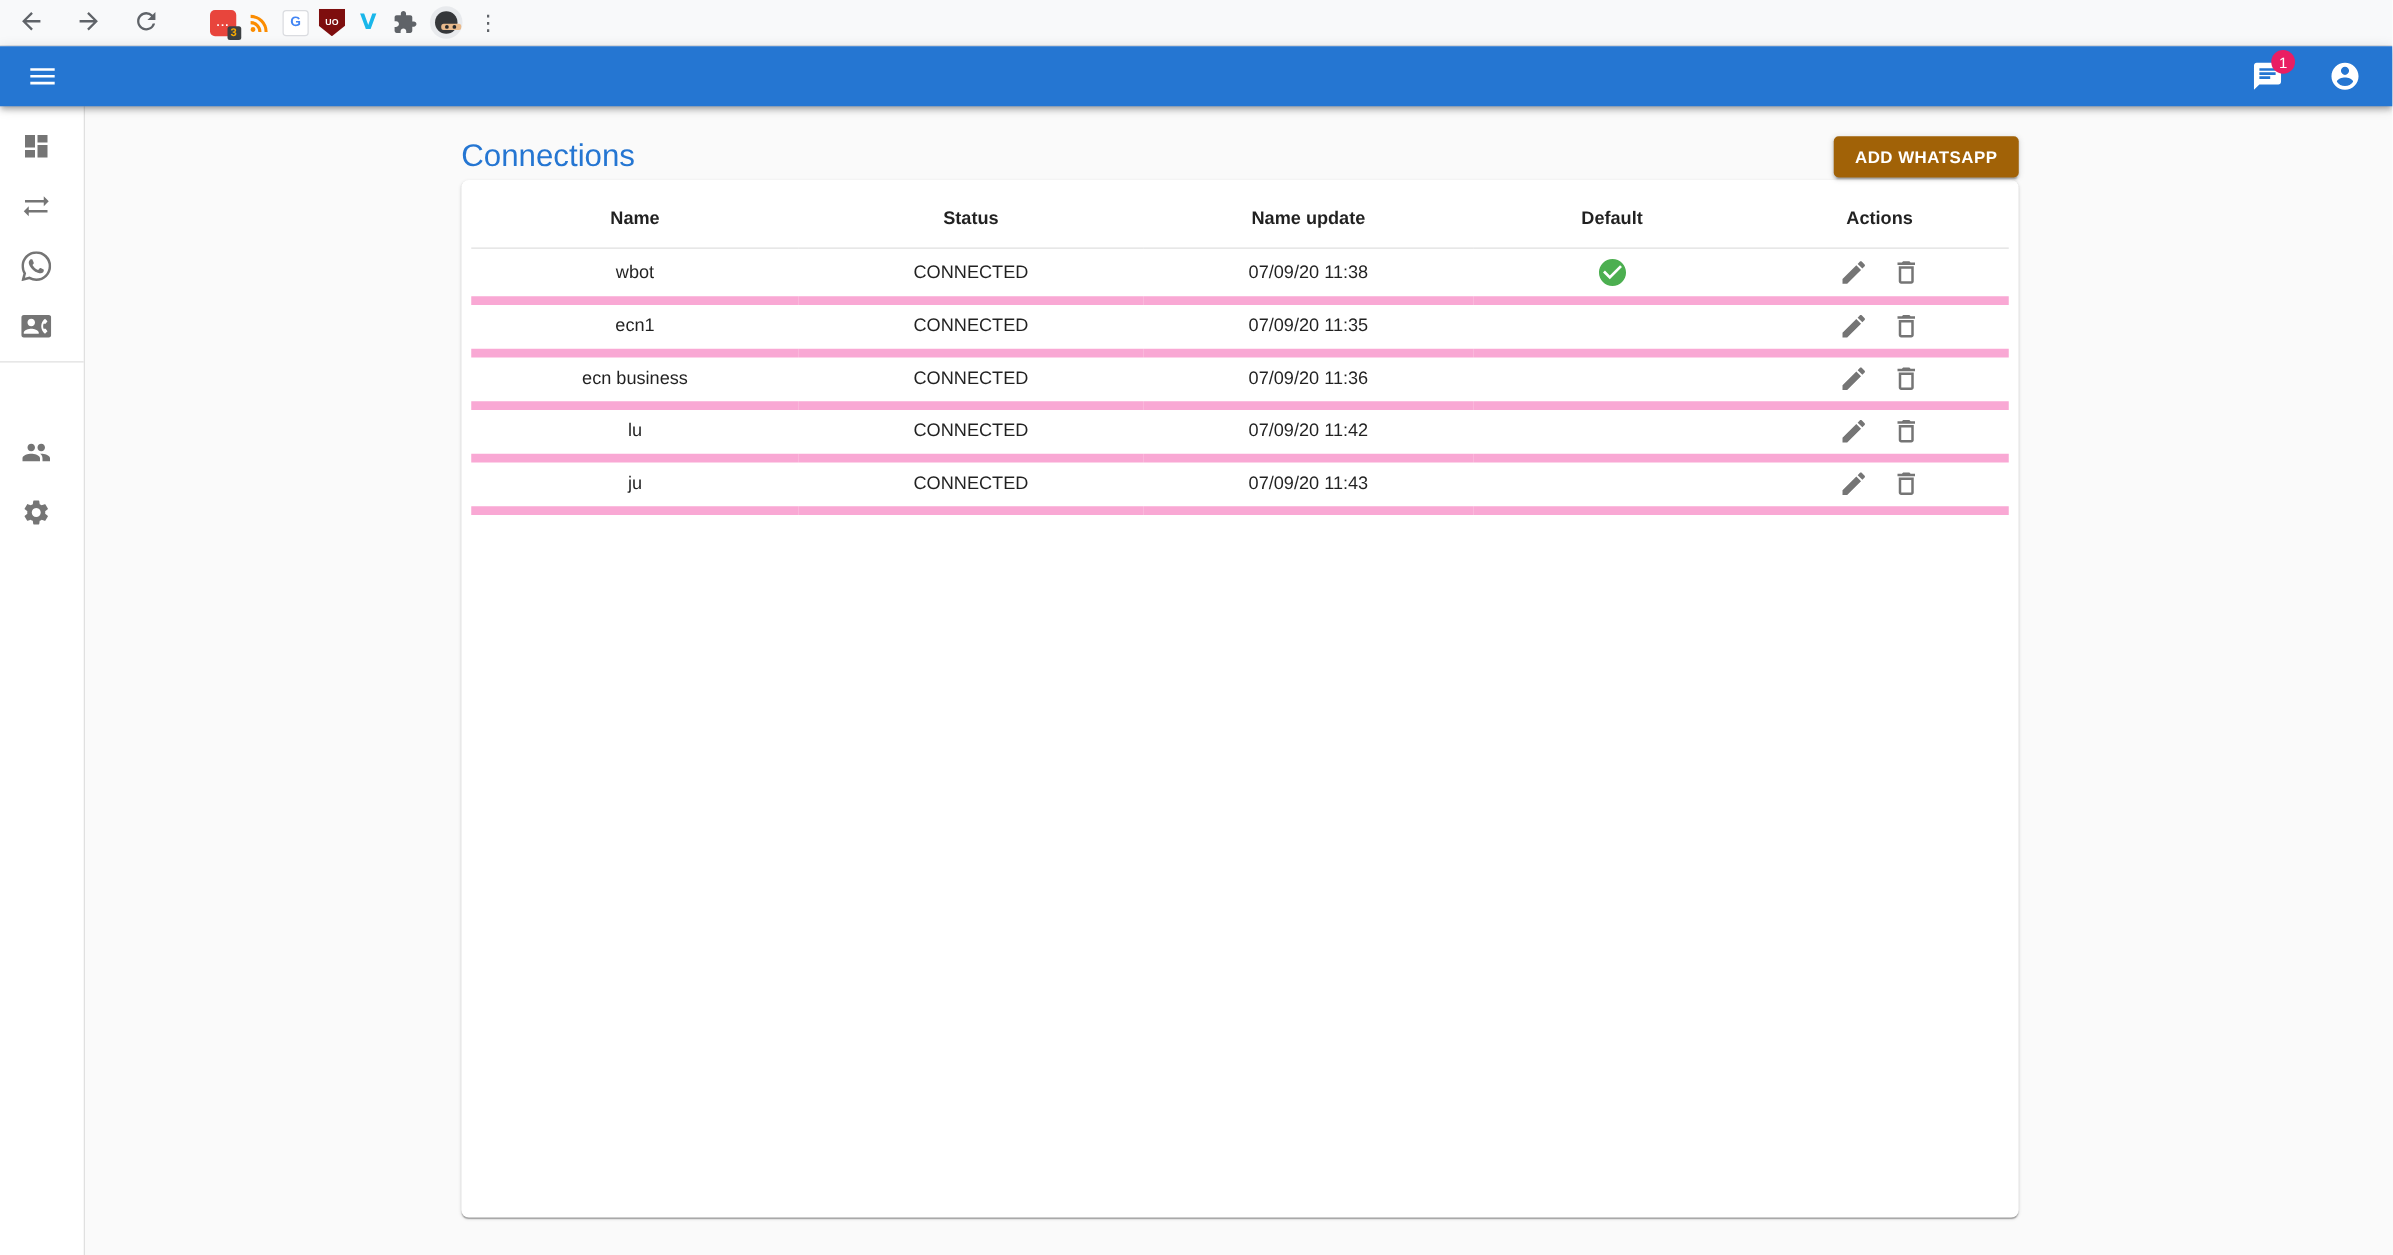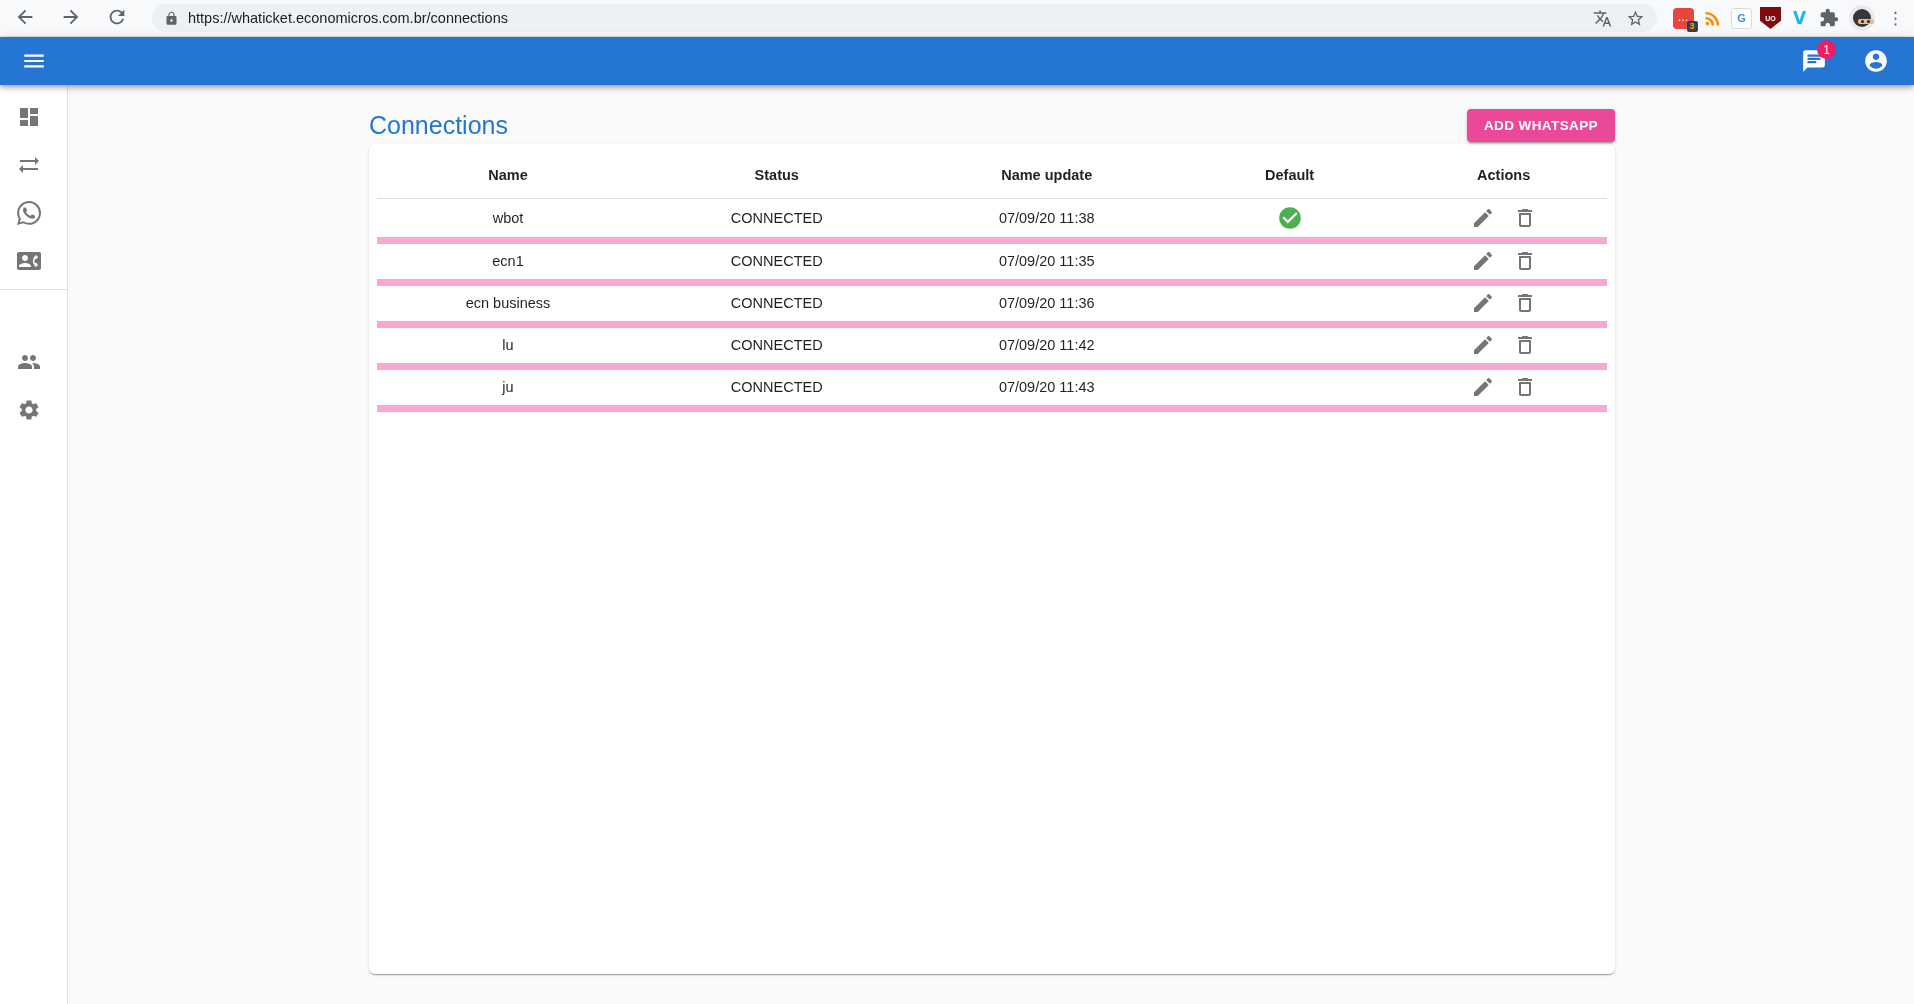--- a/index.html
+++ b/index.html
@@ -103,21 +103,21 @@
   .page-container { width: 1246px; margin-left: 301px; }
   .page-header {
     margin-top: 21px;
     height: 38px;
     display: flex;
     align-items: center;
     justify-content: space-between;
   }
   .page-title { font-size: 25px; font-weight: 400; color: #2576d2; }
   .primary-btn {
-    background: #ec4899; color: #fff;
+    background: #a16207; color: #fff;
     border: none; border-radius: 4px;
     height: 33px; padding: 0 17px;
     font-family: "Liberation Sans", sans-serif;
     font-size: 13.5px; font-weight: bold; letter-spacing: .4px;
     cursor: pointer;
     box-shadow: 0 3px 1px -2px rgba(0,0,0,.2), 0 2px 2px 0 rgba(0,0,0,.14), 0 1px 5px 0 rgba(0,0,0,.12);
   }
 
   .card {
     background: #fff;
@@ -163,32 +163,20 @@
     <svg viewBox="0 0 24 24">
         <path d="M12 4l-1.41 1.41L16.17 11H4v2h12.17l-5.58 5.59L12 20l8-8z"></path>
       </svg>
   </div>
   <div class="nav-icon">
     <svg viewBox="0 0 24 24">
         <path d="M17.65 6.35A7.958 7.958 0 0 0 12 4c-4.42 0-7.99 3.58-8 8s3.57 8 8 8c3.73 0 6.84-2.55 7.73-6h-2.08A5.99 5.99 0 0 1 12 18c-3.31 0-6-2.69-6-6s2.69-6 6-6c1.66 0 3.14.69 4.22 1.78L13 11h7V4l-2.35 2.35z"></path>
       </svg>
   </div>
 
-  <div class="omnibox">
-    <svg class="lock" viewBox="0 0 24 24">
-        <path d="M18 8h-1V6c0-2.76-2.24-5-5-5S7 3.24 7 6v2H6c-1.1 0-2 .9-2 2v10c0 1.1.9 2 2 2h12c1.1 0 2-.9 2-2V10c0-1.1-.9-2-2-2zm-6 9c-1.1 0-2-.9-2-2s.9-2 2-2 2 .9 2 2-.9 2-2 2zm3.1-9H8.9V6c0-1.71 1.39-3.1 3.1-3.1 1.71 0 3.1 1.39 3.1 3.1v2z"></path>
-      </svg>
-    <span class="url-text">https://whaticket.economicros.com.br/connections</span>
-    <svg class="omni-action" viewBox="0 0 24 24">
-        <path d="M12.87 15.07l-2.54-2.51.03-.03A17.52 17.52 0 0 0 14.07 6H17V4h-7V2H8v2H1v2h11.17C11.5 7.92 10.44 9.75 9 11.35 8.07 10.32 7.3 9.19 6.69 8h-2c.73 1.63 1.73 3.17 2.98 4.56l-5.09 5.02L4 19l5-5 3.11 3.11.76-2.04zM18.5 10h-2L12 22h2l1.12-3h4.75L21 22h2l-4.5-12zm-2.62 7l1.62-4.33L19.12 17h-3.24z"></path>
-      </svg>
-    <svg class="omni-action" viewBox="0 0 24 24">
-        <path d="M22 9.24l-7.19-.62L12 2 9.19 8.63 2 9.24l5.46 4.73L5.82 21 12 17.27 18.18 21l-1.63-7.03L22 9.24zM12 15.4l-3.76 2.27 1-4.28-3.32-2.88 4.38-.38L12 6.1l1.71 4.04 4.38.38-3.32 2.88 1 4.28L12 15.4z"></path>
-      </svg>
-  </div>
 
   <div class="ext-area">
     <div class="ext-icon ext-red">
       <span>...</span>
       <span class="ext-badge">3</span>
     </div>
     <div class="ext-icon ext-rss">
       <svg viewBox="0 0 24 24">
           <path d="M6.18 15.64a2.18 2.18 0 0 1 2.18 2.18C8.36 19 7.38 20 6.18 20 5 20 4 19 4 17.82a2.18 2.18 0 0 1 2.18-2.18zM4 4.44A15.56 15.56 0 0 1 19.56 20h-2.83A12.73 12.73 0 0 0 4 7.27V4.44zm0 5.66a9.9 9.9 0 0 1 9.9 9.9h-2.83A7.07 7.07 0 0 0 4 12.93V10.1z"></path>
         </svg>

